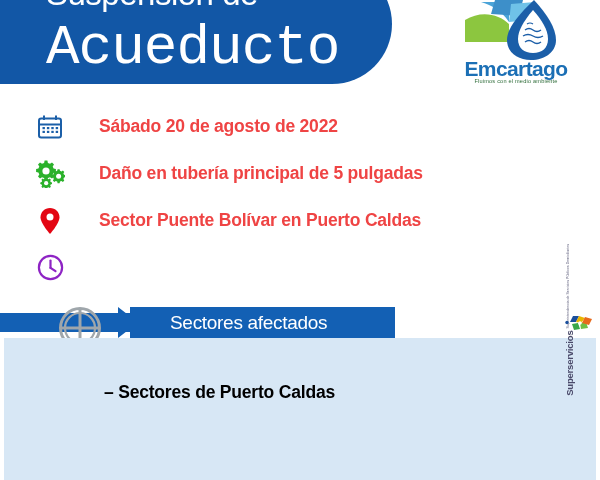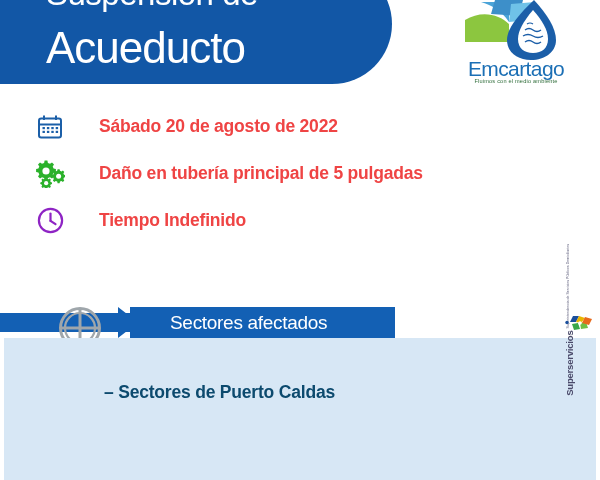--- a/index.html
+++ b/index.html
@@ -35,26 +35,27 @@
   #header-line1 {
     color: #ffffff;
     font-size: 33px;
     line-height: 34px;
     font-weight: 400;
     letter-spacing: -0.5px;
     white-space: nowrap;
   }
   #header-line2 {
     color: #ffffff;
-    font-size: 44px;
+    font-size: 56px;
     line-height: 46px;
     font-weight: 400;
     letter-spacing: -1px;
     white-space: nowrap;
     margin-top: 14px;
+    font-family: Liberation Mono, monospace;
   }
 
   
   #emcartago-logo {
     position: absolute;
     left: 455px;
     top: 0px;
     width: 122px;
     height: 92px;
   }
@@ -67,21 +68,21 @@
   }
   #emcartago-wordmark {
     position: absolute;
     left: 0px;
     top: 58px;
     width: 122px;
     text-align: center;
     color: #1b6fb5;
     font-size: 21px;
     line-height: 21px;
-    font-weight: 400;
+    font-weight: 700;
     letter-spacing: -0.6px;
   }
   #emcartago-tagline {
     position: absolute;
     left: 0px;
     top: 78px;
     width: 122px;
     text-align: center;
     color: #2f6d3a;
     font-size: 5.6px;
@@ -176,21 +177,21 @@
     left: 4px;
     top: 338px;
     width: 592px;
     height: 142px;
     background: #d7e7f5;
   }
   #affected-item {
     position: absolute;
     left: 100px;
     top: 44px;
-    color: #0c4a6e;
+    color: #000000;
     font-size: 17.5px;
     font-weight: bold;
     letter-spacing: -0.2px;
     white-space: nowrap;
   }
 
   
   #superservicios {
     position: absolute;
     left: 562px;
@@ -298,30 +299,38 @@
         <circle cx="23.6" cy="16.2" r="2.5" fill="#ffffff"></circle>
         <g fill="#2bb12b">
           <path d="M10.3 17.4 l1.7 0 l0.3 1.3 l1.2 0.5 l1.2-0.7 l1.2 1.2 l-0.7 1.2 l0.5 1.2 l1.3 0.3 l0 1.7 l-1.3 0.3 l-0.5 1.2 l0.7 1.2 l-1.2 1.2 l-1.2-0.7 l-1.2 0.5 l-0.3 1.3 l-1.7 0 l-0.3-1.3 l-1.2-0.5 l-1.2 0.7 l-1.2-1.2 l0.7-1.2 l-0.5-1.2 l-1.3-0.3 l0-1.7 l1.3-0.3 l0.5-1.2 l-0.7-1.2 l1.2-1.2 l1.2 0.7 l1.2-0.5 Z"></path>
         </g>
         <circle cx="11.15" cy="23.2" r="2.1" fill="#ffffff"></circle>
       </svg>
     </div>
     <div class="info-text">Daño en tubería principal de 5 pulgadas</div>
   </div>
 
+  <div class="info-row">
+    <div class="info-icon">
+      <svg width="22" height="28" viewBox="0 0 22 28">
+        <path d="M11 1 C5.6 1 1.5 5.1 1.5 10.3 C1.5 16.5 11 27 11 27 C11 27 20.5 16.5 20.5 10.3 C20.5 5.1 16.4 1 11 1 Z" fill="#e30613"></path>
+        <circle cx="11" cy="10" r="3.5" fill="#ffffff"></circle>
+      </svg>
+    </div>
+    <div class="info-text">Sector Puente Bolívar en Puerto Caldas</div>
+  </div>
 
   <div class="info-row">
     <div class="info-icon">
       <svg width="27" height="27" viewBox="0 0 27 27">
         <circle cx="13.5" cy="13.5" r="11.6" fill="none" stroke="#8e24c4" stroke-width="2.2"></circle>
         <line x1="13.5" y1="6.5" x2="13.5" y2="13.9" stroke="#8e24c4" stroke-width="2.2" stroke-linecap="round"></line>
         <line x1="13.5" y1="13.9" x2="18.5" y2="17.2" stroke="#8e24c4" stroke-width="2.2" stroke-linecap="round"></line>
       </svg>
     </div>
-    <div class="info-text">Tiempo Indefinido</div>
   </div>
 
 </div>
 
 <div id="sectores-bar-zone">
   <div id="sectores-bar-left"></div>
   <div id="sectores-bar-notch"></div>
   <div id="sectores-bar-main"></div>
   <div id="sectores-label">Sectores afectados</div>
   <svg id="valve-icon" viewBox="0 0 46 46">

